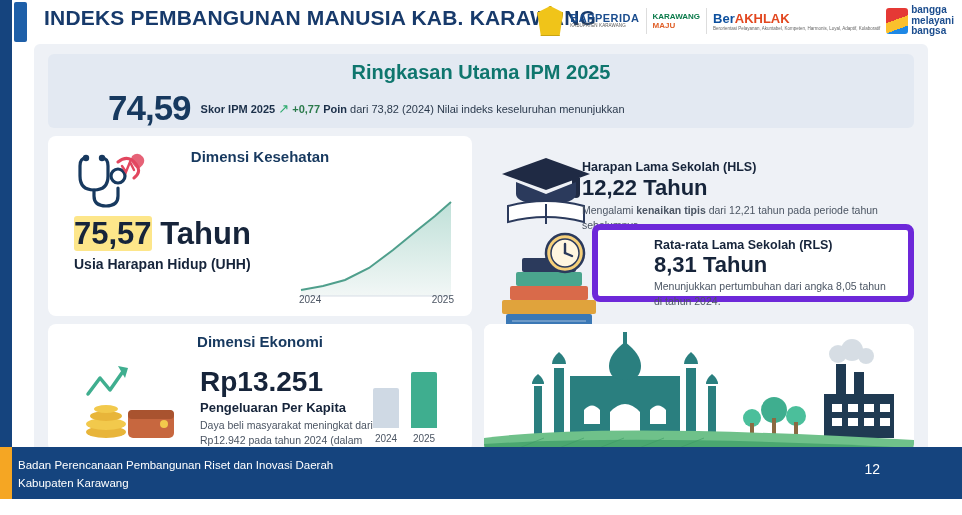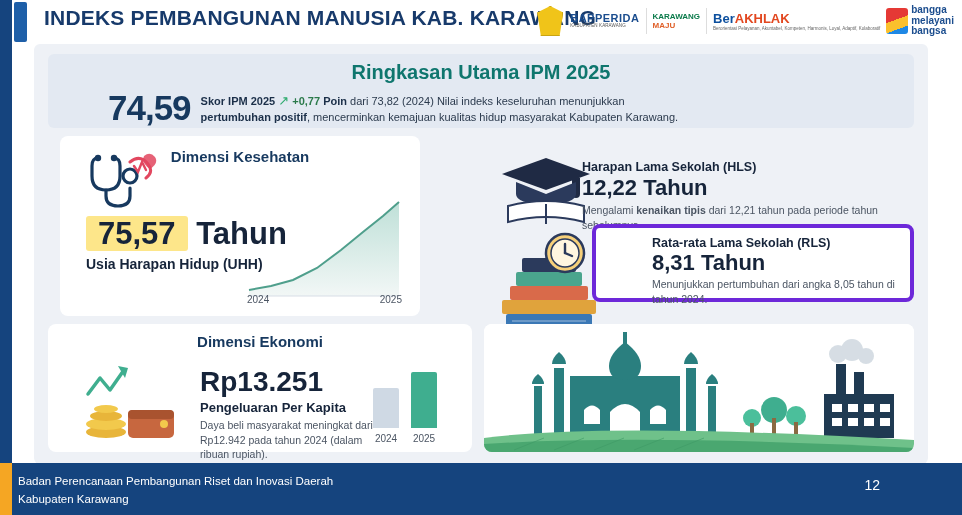--- a/index.html
+++ b/index.html
@@ -82,32 +82,32 @@
   }
   .summary-text { font-size:11px; color:#2b3a4d; line-height:1.45; padding-top:2px;}
   .summary-text b { color:#1b2f49; }
   .arrow-up { color:#2eab6e; font-size:13px; }
   .plus-point { color:#2b7a4b; font-weight:bold; }
 
   
   .card { background:#ffffff; border-radius:8px; position:absolute; }
 
   
-  .card-health { left:26px; top:92px; width:360px; height:180px; }
+  .card-health { left:14px; top:92px; width:424px; height:180px; }
   .card-health .card-title {
     text-align:center; font-size:15px; font-weight:bold; color:#17395f;
     margin-top:12px;
   }
   .stetho { position:absolute; left:26px; top:16px; }
   .uhh-value {
     position:absolute; left:26px; top:80px;
     font-size:31px; font-weight:bold; color:#16243a;
   }
   .uhh-hl {
-    background:#fde68a; padding:0 12px; border-radius:3px;
+    background:#fde68a; padding:0 0; border-radius:3px;
   }
   .uhh-label {
     position:absolute; left:26px; top:120px;
     font-size:14px; font-weight:bold; color:#16243a;
   }
   .uhh-note {
     position:absolute; left:26px; top:143px; width:210px;
     font-size:10.5px; color:#4b5563; line-height:1.45;
   }
   .mini-chart {
@@ -125,21 +125,21 @@
     text-align:center; font-size:15px; font-weight:bold; color:#17395f;
   }
   .edu-cap { position:absolute; left:460px; top:112px; }
   .books { position:absolute; left:458px; top:196px; }
   .hls-block { position:absolute; left:548px; top:116px; width:296px; }
   .hls-block .h-label { font-size:12.5px; font-weight:bold; color:#16243a; }
   .hls-block .h-value { font-size:22px; font-weight:bold; color:#16243a; margin-top:1px;}
   .hls-block .h-note { font-size:10.5px; color:#4b5563; line-height:1.4; margin-top:2px;}
   .card-rls {
     left:558px; top:180px; width:322px; height:78px;
-    border:4px solid #6d28d9;
+    border:6px solid #6d28d9;
   }
   .card-rls .h-label { font-size:12.5px; font-weight:bold; color:#16243a; margin:8px 0 0 56px;}
   .card-rls .h-value { font-size:22px; font-weight:bold; color:#16243a; margin:0 0 0 56px;}
   .card-rls .h-note { font-size:10.5px; color:#4b5563; line-height:1.4; margin:1px 12px 0 56px;}
   .clock-icon { position:absolute; left:508px; top:186px; }
 
   
   .card-econ { left:14px; top:280px; width:424px; height:128px; }
   .card-econ .card-title {
     text-align:center; font-size:15px; font-weight:bold; color:#17395f; margin-top:9px;
@@ -169,21 +169,21 @@
     display:flex; justify-content:center; gap:12px;
     font-size:10px; color:#4b5563;
   }
   .econ-bar-labels span { width:26px; text-align:center; }
 
   
   .card-illu { left:450px; top:280px; width:430px; height:128px; overflow:hidden; }
 
   
   .footer {
-    position:absolute; left:0; bottom:0; width:962px; height:52px;
+    position:absolute; left:0; bottom:16px; width:962px; height:52px;
     background:#15447e;
     margin-top:14px;
   }
   .footer-accent {
     position:absolute; left:0; bottom:0; width:12px; height:52px; background:#f5a623;
   }
   .footer-text {
     position:absolute; left:18px; top:10px;
     font-size:11.5px; color:#ffffff; line-height:1.55;
   }
@@ -244,23 +244,20 @@
       <div class="summary-row">
         <div class="ipm-score">74,59</div>
         <div class="summary-text">
           <div>
             <b>Skor IPM 2025</b>
             <span class="arrow-up">↗</span>
             <span class="plus-point">+0,77</span>
             <b>Poin</b>
             <span>dari 73,82 (2024)</span>
             <span>Nilai indeks keseluruhan menunjukkan</span>
-          </div>
-          <div>
-            <b>pertumbuhan positif</b><span>, mencerminkan kemajuan kualitas hidup masyarakat Kabupaten Karawang.</span>
           </div>
         </div>
       </div>
     </div>
 
     <div class="card card-health">
       <div class="card-title">Dimensi Kesehatan</div>
 
       <svg class="stetho" width="74" height="58" viewBox="0 0 74 58">
         <path d="M12 6 q-6 0 -6 8 v10 q0 14 14 14 t14 -14 v-10 q0 -8 -6 -8" fill="none" stroke="#17395f" stroke-width="3.2" stroke-linecap="round"></path>

